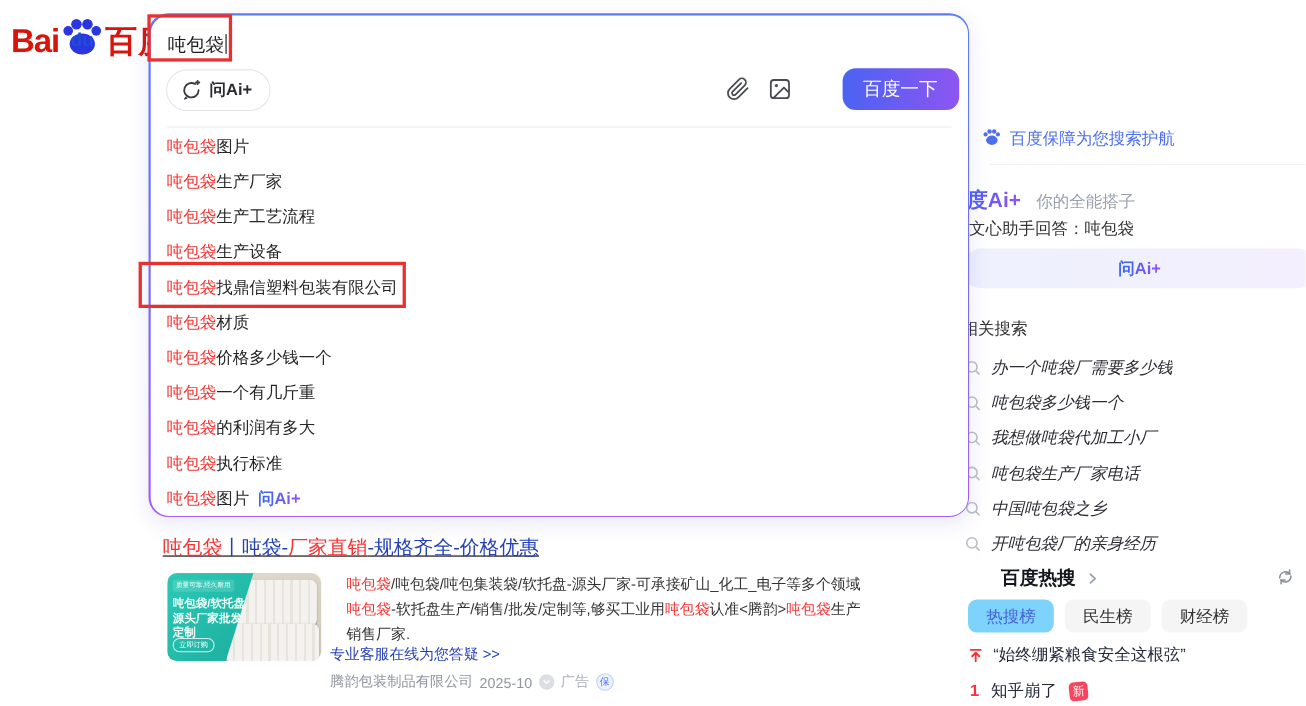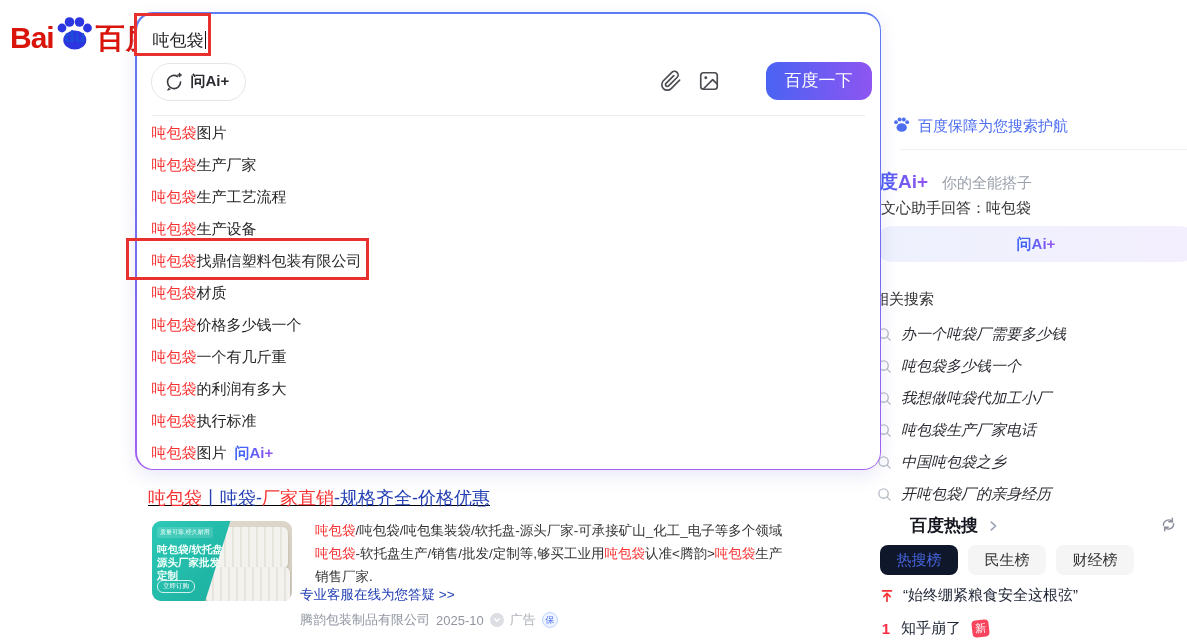--- a/index.html
+++ b/index.html
@@ -79,21 +79,21 @@
   .rel-list { left:877px; top:318px; }
   .rel-row { height:32px; display:flex; align-items:center; gap:9px; cursor:pointer; }
   .rel-text { font-size:15px; color:#2b2b33;font-style:italic; }
 
   .hot-header { left:878px; top:514px; display:flex; align-items:center; gap:8px;margin-left:32px; }
   .hot-title { font-size:17px; font-weight:800; color:#14161f; }
   .hot-refresh { left:1160px; top:516px; cursor:pointer; }
   .hot-tabs { left:880px; top:545px; display:flex; gap:10px; }
   .hot-tab { width:78px; height:30px; border-radius:8px; background:#f5f5f6; color:#333; font-size:15px;
     display:flex; align-items:center; justify-content:center; cursor:pointer; }
-  .hot-tab.active { background:#0f172a; color:#4662d9;font-family:Liberation Serif, serif; }
+  .hot-tab.active { background:#7dd3fc; color:#4662d9;font-family:Liberation Serif, serif; }
   .hot-item { left:880px; display:flex; align-items:center; gap:9px; cursor:pointer;text-align:center; }
   .hot-text { font-size:15px; color:#222838; }
   .hot-rank { font-size:15px; font-weight:700; color:#fe2d46; width:12px; }
   .new-badge { background:#f8445c; color:#fff; font-size:11px; border-radius:4px; padding:1px 3px;
     display:inline-block; transform:rotate(-6deg); margin-left:2px; }
   svg { display:block; }
 </style>
 </head>
 <body>
 

